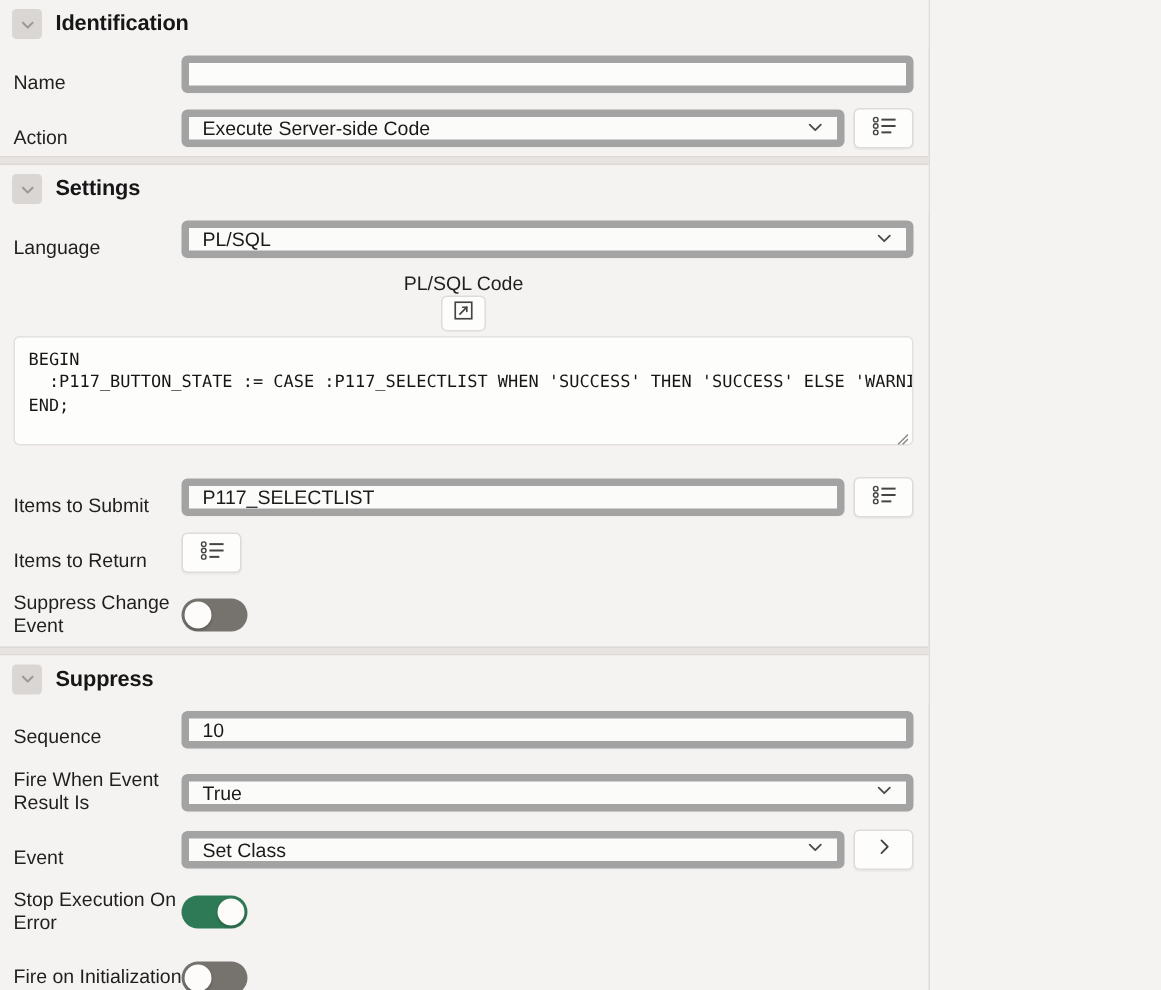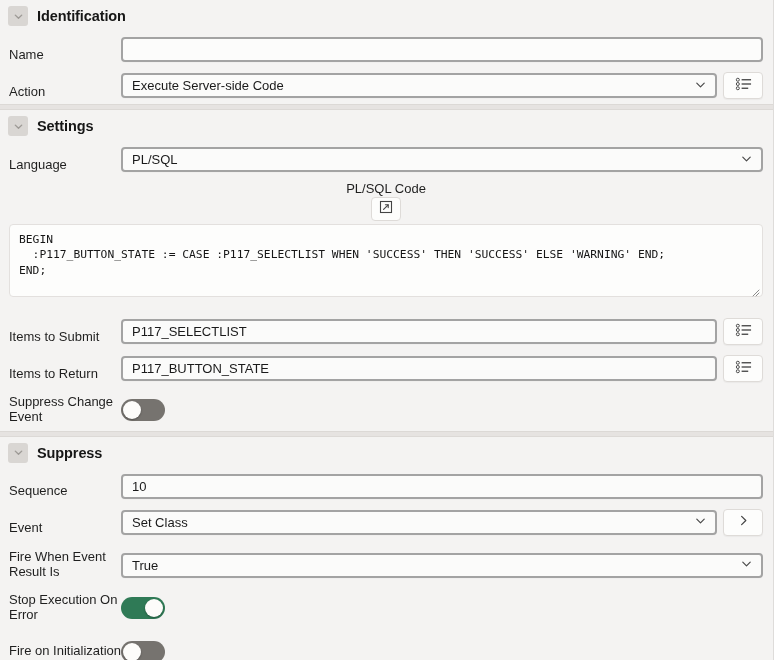--- a/index.html
+++ b/index.html
@@ -10,21 +10,21 @@
   body {
     width: 774px;
     height: 660px;
     overflow: hidden;
     font-family: "Liberation Sans", sans-serif;
     font-size: 13px;
     color: #1a1a1a;
     -webkit-font-smoothing: antialiased;
   }
   .page {
-    width: 774px;
+    width: 620px;
     height: 660px;
     position: relative;
     background: #f4f3f2;
     border-right: 1px solid #dedcda;
     box-sizing: border-box;
   }
 
   
   .section-head {
     display: flex;
@@ -86,21 +86,21 @@
     display: flex;
     align-items: center;
     gap: 6px;
   }
 
   .field {
     flex: 1 1 auto;
     min-width: 0;
     height: 25px;
     background: #fbfbfa;
-    border: 2px solid #a3a3a3;
+    border: 5px solid #a3a3a3;
     border-radius: 4px;
     box-sizing: border-box;
     display: flex;
     align-items: center;
     padding: 0 9px;
     font-size: 13px;
     color: #1a1a1a;
     box-shadow: 0 1px 0 rgba(0,0,0,0.015);
     white-space: nowrap;
     overflow: hidden;
@@ -312,21 +312,20 @@
             <rect x="7" y="10.8" width="7" height="1.4" fill="#444"></rect>
           </svg>
         </span>
       </div>
     </div>
   </div>
 
   <div class="row center">
     <div class="label" style="padding-top:0">Items to Return</div>
     <div class="ctl">
-      <div class="field">P117_BUTTON_STATE</div>
       <div class="side-btn">
         <span>
           <svg width="17" height="14" viewBox="0 0 18 14" aria-hidden="true">
             <circle cx="3" cy="2.5" r="1.6" fill="none" stroke="#444" stroke-width="1"></circle>
             <circle cx="3" cy="7" r="1.6" fill="none" stroke="#444" stroke-width="1"></circle>
             <circle cx="3" cy="11.5" r="1.6" fill="none" stroke="#444" stroke-width="1"></circle>
             <rect x="7" y="1.8" width="10" height="1.4" fill="#444"></rect>
             <rect x="7" y="6.3" width="10" height="1.4" fill="#444"></rect>
             <rect x="7" y="10.8" width="7" height="1.4" fill="#444"></rect>
           </svg>
@@ -355,55 +354,55 @@
     <span class="section-title">Suppress</span>
   </div>
 
   <div class="row center">
     <div class="label" style="padding-top:0">Sequence</div>
     <div class="ctl">
       <div class="field">10</div>
     </div>
   </div>
 
-  <div class="row center">
-    <div class="label" style="padding-top:0">Event</div>
-    <div class="ctl">
-      <div class="field select">
-        <span>Set Class</span>
-        <span class="chev">
-          <svg width="13" height="13" viewBox="0 0 14 14" aria-hidden="true">
-            <path d="M3 5.5 L7 9.5 L11 5.5" fill="none" stroke="#4a4a4a" stroke-width="1.3" stroke-linecap="round" stroke-linejoin="round"></path>
-          </svg>
-        </span>
-      </div>
-      <div class="side-btn">
-        <span>
-          <svg width="13" height="13" viewBox="0 0 14 14" aria-hidden="true">
-            <path d="M5 2.5 L9.5 7 L5 11.5" fill="none" stroke="#444" stroke-width="1.3" stroke-linecap="round" stroke-linejoin="round"></path>
-          </svg>
-        </span>
-      </div>
-    </div>
-  </div>
-
   <div class="row" style="min-height:40px">
     <div class="label two-line" style="padding-top:3px">Fire When Event Result Is</div>
     <div class="ctl" style="padding-top:5px">
       <div class="field select">
         <span>True</span>
         <span class="chev">
           <svg width="13" height="13" viewBox="0 0 14 14" aria-hidden="true">
             <path d="M3 5.5 L7 9.5 L11 5.5" fill="none" stroke="#4a4a4a" stroke-width="1.3" stroke-linecap="round" stroke-linejoin="round"></path>
           </svg>
         </span>
       </div>
     </div>
   </div>
 
+  <div class="row center">
+    <div class="label" style="padding-top:0">Event</div>
+    <div class="ctl">
+      <div class="field select">
+        <span>Set Class</span>
+        <span class="chev">
+          <svg width="13" height="13" viewBox="0 0 14 14" aria-hidden="true">
+            <path d="M3 5.5 L7 9.5 L11 5.5" fill="none" stroke="#4a4a4a" stroke-width="1.3" stroke-linecap="round" stroke-linejoin="round"></path>
+          </svg>
+        </span>
+      </div>
+      <div class="side-btn">
+        <span>
+          <svg width="13" height="13" viewBox="0 0 14 14" aria-hidden="true">
+            <path d="M5 2.5 L9.5 7 L5 11.5" fill="none" stroke="#444" stroke-width="1.3" stroke-linecap="round" stroke-linejoin="round"></path>
+          </svg>
+        </span>
+      </div>
+    </div>
+  </div>
+
   <div class="row" style="min-height:44px">
     <div class="label two-line">Stop Execution On Error</div>
     <div class="ctl" style="padding-top:2px">
       <div class="toggle on">
         <span class="knob"></span>
       </div>
     </div>
   </div>
 
   <div class="row" style="min-height:44px">

